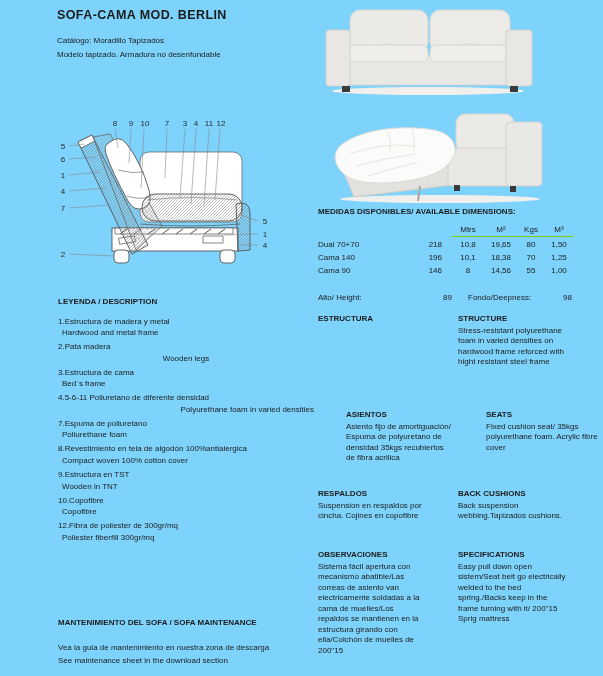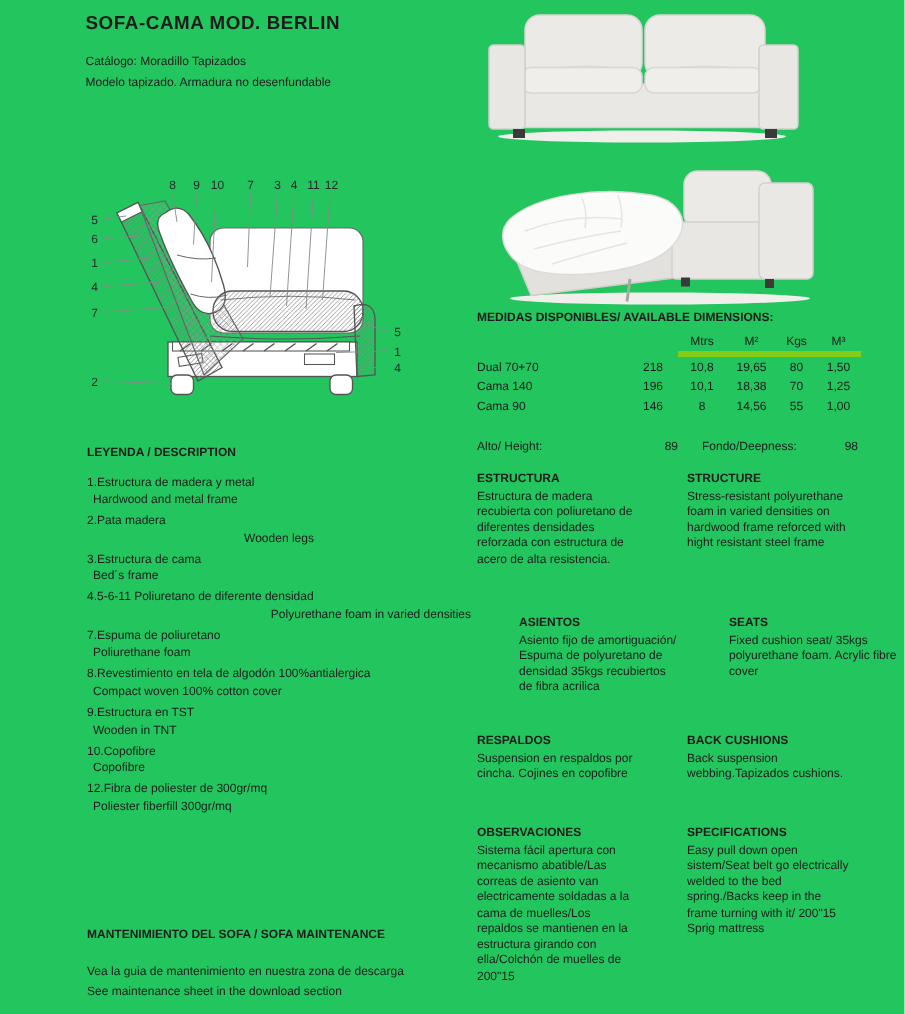--- a/index.html
+++ b/index.html
@@ -1,18 +1,18 @@
 <!DOCTYPE html>
 <html><head>
 <meta charset="utf-8">
 <style>
   * { margin:0; padding:0; box-sizing:border-box; }
   html,body { background:#ffffff; }
   body { font-family:"Liberation Sans","DejaVu Sans",sans-serif; color:#1c1c1c; }
-  .page { position:relative; width:603px; height:676px; background:#22c55e; overflow:hidden; }
+  .page { position:relative; width:603px; height:676px; background:#7dd3fc; overflow:hidden; }
 
   
   .title { position:absolute; left:57px; top:8px; font-size:12.5px; font-weight:bold; letter-spacing:.4px; }
   .cat-line { position:absolute; left:57px; top:36px; font-size:8px; }
   .model-line { position:absolute; left:57px; top:50px; font-size:8px; }
 
   
   .photo-closed { position:absolute; left:312px; top:2px; }
   .photo-open { position:absolute; left:328px; top:100px; }
 
@@ -21,21 +21,21 @@
 
   
   .dims { position:absolute; left:318px; top:207px; width:256px; font-size:8px; }
   .dims-heading { font-weight:bold; margin-bottom:7px; }
   .dims-row { display:flex; align-items:center; height:13px; }
   .dims-row .c-name { width:104px; }
   .dims-row .c-size { width:30px; text-align:right; }
   .dims-grp { display:flex; margin-left:10px; }
   .dims-grp .c { text-align:center; }
   .c-mtrs { width:32px; } .c-m2 { width:34px; } .c-kgs { width:26px; } .c-m3 { width:30px; }
-  .dims-head .dims-grp { border-bottom:4px solid #84cc16; padding-bottom:2px;align-items:flex-end; }
+  .dims-head .dims-grp { border-bottom:1px solid #84cc16; padding-bottom:2px;align-items:flex-end; }
   .dims-head { height:15px; }
   .hd { position:relative; }
   .alto-line { position:absolute; left:318px; top:293px; width:262px; font-size:8px; display:flex; }
   .alto-line .lab1 { width:104px; } .alto-line .v1 { width:30px; text-align:right; }
   .alto-line .lab2 { margin-left:16px; width:78px; } .alto-line .v2 { width:26px; text-align:right; }
 
   
   .legend { position:absolute; left:58px; top:296px; width:256px; font-size:8px; line-height:11.5px; }
   .legend-heading { font-weight:bold; margin-bottom:8px; }
   .lg-item { margin-bottom:2.6px; }
@@ -260,21 +260,20 @@
     </div>
     <div class="lg-item">
       <div class="es">12.Fibra de poliester de 300gr/mq</div>
       <div class="en">Poliester fiberfill 300gr/mq</div>
     </div>
   </div>
 
   <div class="spec-row row-estructura">
     <div>
       <h4>ESTRUCTURA</h4>
-      <div class="spec-es">Estructura de madera recubierta con poliuretano de diferentes densidades reforzada con estructura de acero de alta resistencia.</div>
     </div>
     <div>
       <h4>STRUCTURE</h4>
       <div class="spec-en">Stress-resistant polyurethane foam in varied densities on hardwood frame reforced with hight resistant steel frame</div>
     </div>
   </div>
   <div class="spec-row row-asientos">
     <div>
       <h4>ASIENTOS</h4>
       <div class="spec-es">Asiento fijo de amortiguación/ Espuma de polyuretano de densidad 35kgs recubiertos de fibra acrilica</div>

